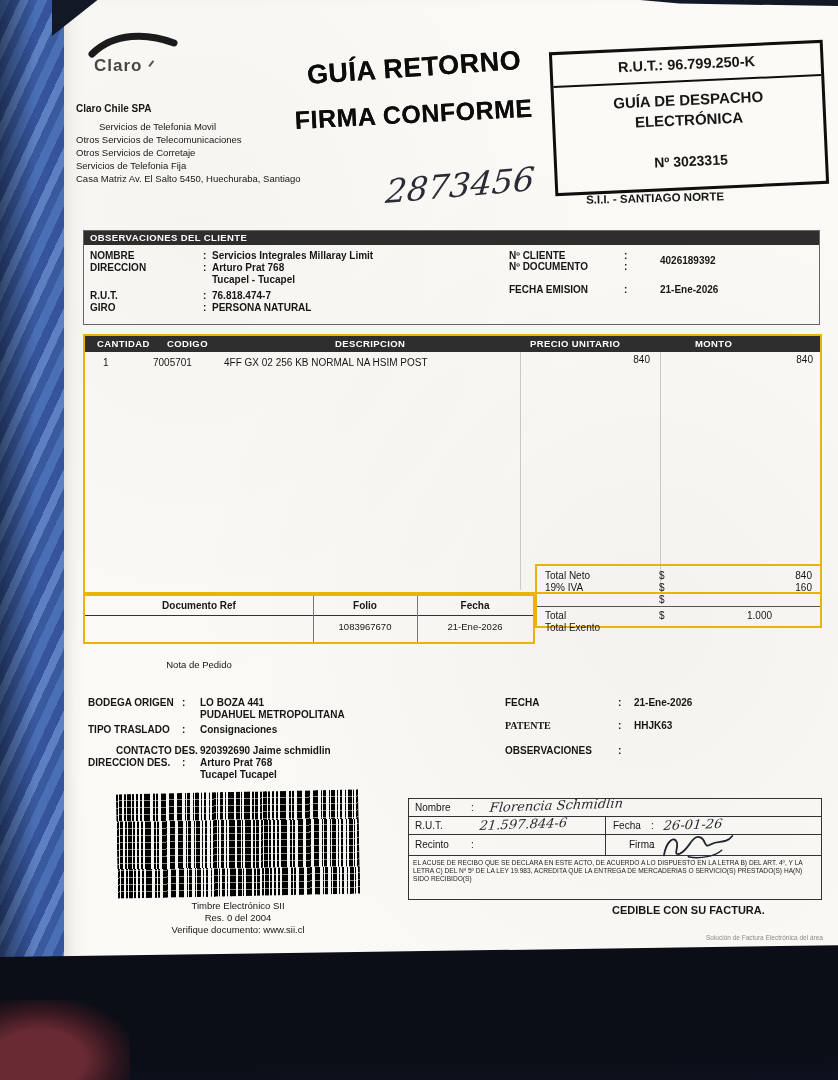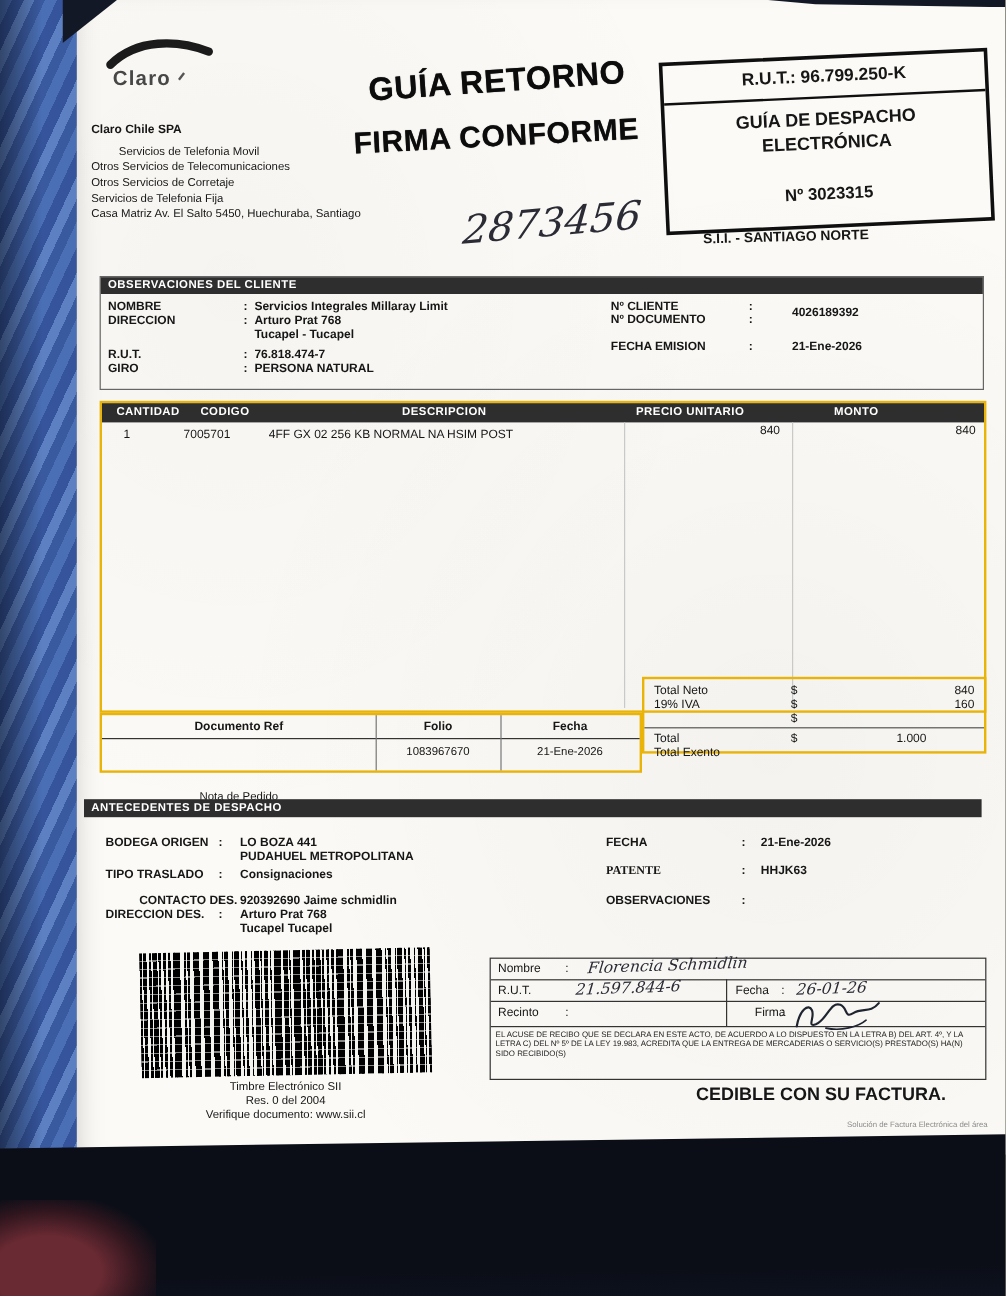--- a/index.html
+++ b/index.html
@@ -152,21 +152,20 @@
       <div class="abs t10" style="left:170px;top:16px;width:105px;text-align:right;">160</div>
       <div class="abs t10" style="left:8px;top:28px;margin-top:28px;">Total Exento</div>
       <div class="abs t10" style="left:122px;top:28px;">$</div>
       <div class="abs t10" style="left:170px;top:28px;width:105px;text-align:right;"></div>
       <div class="abs" style="left:0;top:40px;width:100%;border-top:1px solid #555;"></div>
       <div class="abs t10" style="left:8px;top:44px;">Total</div>
       <div class="abs t10" style="left:122px;top:44px;">$</div>
       <div class="abs t10" style="left:170px;top:44px;width:105px;text-align:center;">1.000</div>
     </div>
 
-    <div class="abs bar" style="left:70px;top:666px;width:742px;height:15px;line-height:15px;">ANTECEDENTES DE DESPACHO</div>
     <div class="abs t10 b" style="left:88px;top:697px;">BODEGA ORIGEN</div>
     <div class="abs t10 b" style="left:182px;top:697px;">:</div>
     <div class="abs t10 b" style="left:200px;top:697px;">LO BOZA 441</div>
     <div class="abs t10 b" style="left:200px;top:709px;">PUDAHUEL  METROPOLITANA</div>
     <div class="abs t10 b" style="left:88px;top:724px;">TIPO TRASLADO</div>
     <div class="abs t10 b" style="left:182px;top:724px;">:</div>
     <div class="abs t10 b" style="left:200px;top:724px;">Consignaciones</div>
     <div class="abs t10 b" style="left:505px;top:697px;">FECHA</div>
     <div class="abs t10 b" style="left:618px;top:697px;">:</div>
     <div class="abs t10 b" style="left:634px;top:697px;">21-Ene-2026</div>
@@ -208,21 +207,21 @@
       <div class="abs t10" style="left:62px;top:40px;">:</div>
       <div class="abs t10" style="left:204px;top:40px;padding-left:16px;">Firma</div>
       <div class="abs t10" style="left:242px;top:40px;">:</div>
       <svg class="abs" style="left:250px;top:30px;transform:rotate(-6deg);" width="90" height="30" viewBox="0 0 90 30">
         <path d="M4 22 C8 8 16 4 18 10 C20 16 12 24 20 22 C30 19 34 4 42 8 C48 11 44 20 52 16 C60 12 66 18 74 10" fill="none" stroke="#1e2430" stroke-width="1.8" stroke-linecap="round"></path>
         <path d="M28 26 C40 30 55 28 62 23" fill="none" stroke="#1e2430" stroke-width="1.4" stroke-linecap="round"></path>
       </svg>
 
       <div class="abs" style="left:4px;top:60px;width:402px;font-size:6.6px;line-height:8.2px;color:#222;">EL ACUSE DE RECIBO QUE SE DECLARA EN ESTE ACTO, DE ACUERDO A LO DISPUESTO EN LA LETRA B) DEL ART. 4º, Y LA LETRA C) DEL Nº 5º DE LA LEY 19.983, ACREDITA QUE LA ENTREGA DE MERCADERIAS O SERVICIO(S) PRESTADO(S) HA(N) SIDO RECIBIDO(S)</div>
     </div>
-    <div class="abs b" style="left:580px;top:904px;font-size:15px;text-align:right;">CEDIBLE CON SU FACTURA.</div>
+    <div class="abs b" style="left:612px;top:904px;font-size:11px;text-align:right;">CEDIBLE CON SU FACTURA.</div>
 
     <div class="abs" style="left:555px;top:934px;width:268px;text-align:right;font-size:6.5px;color:#8a8a8a;">Solución de Factura Electrónica del área</div>
   </div>
 
   <div class="left-strip"></div>
   <div class="bottom-strip"></div>
   <div class="corner-blob"></div>
   <div class="tl-corner"></div>
   <div class="tr-edge"></div>
 </div>

